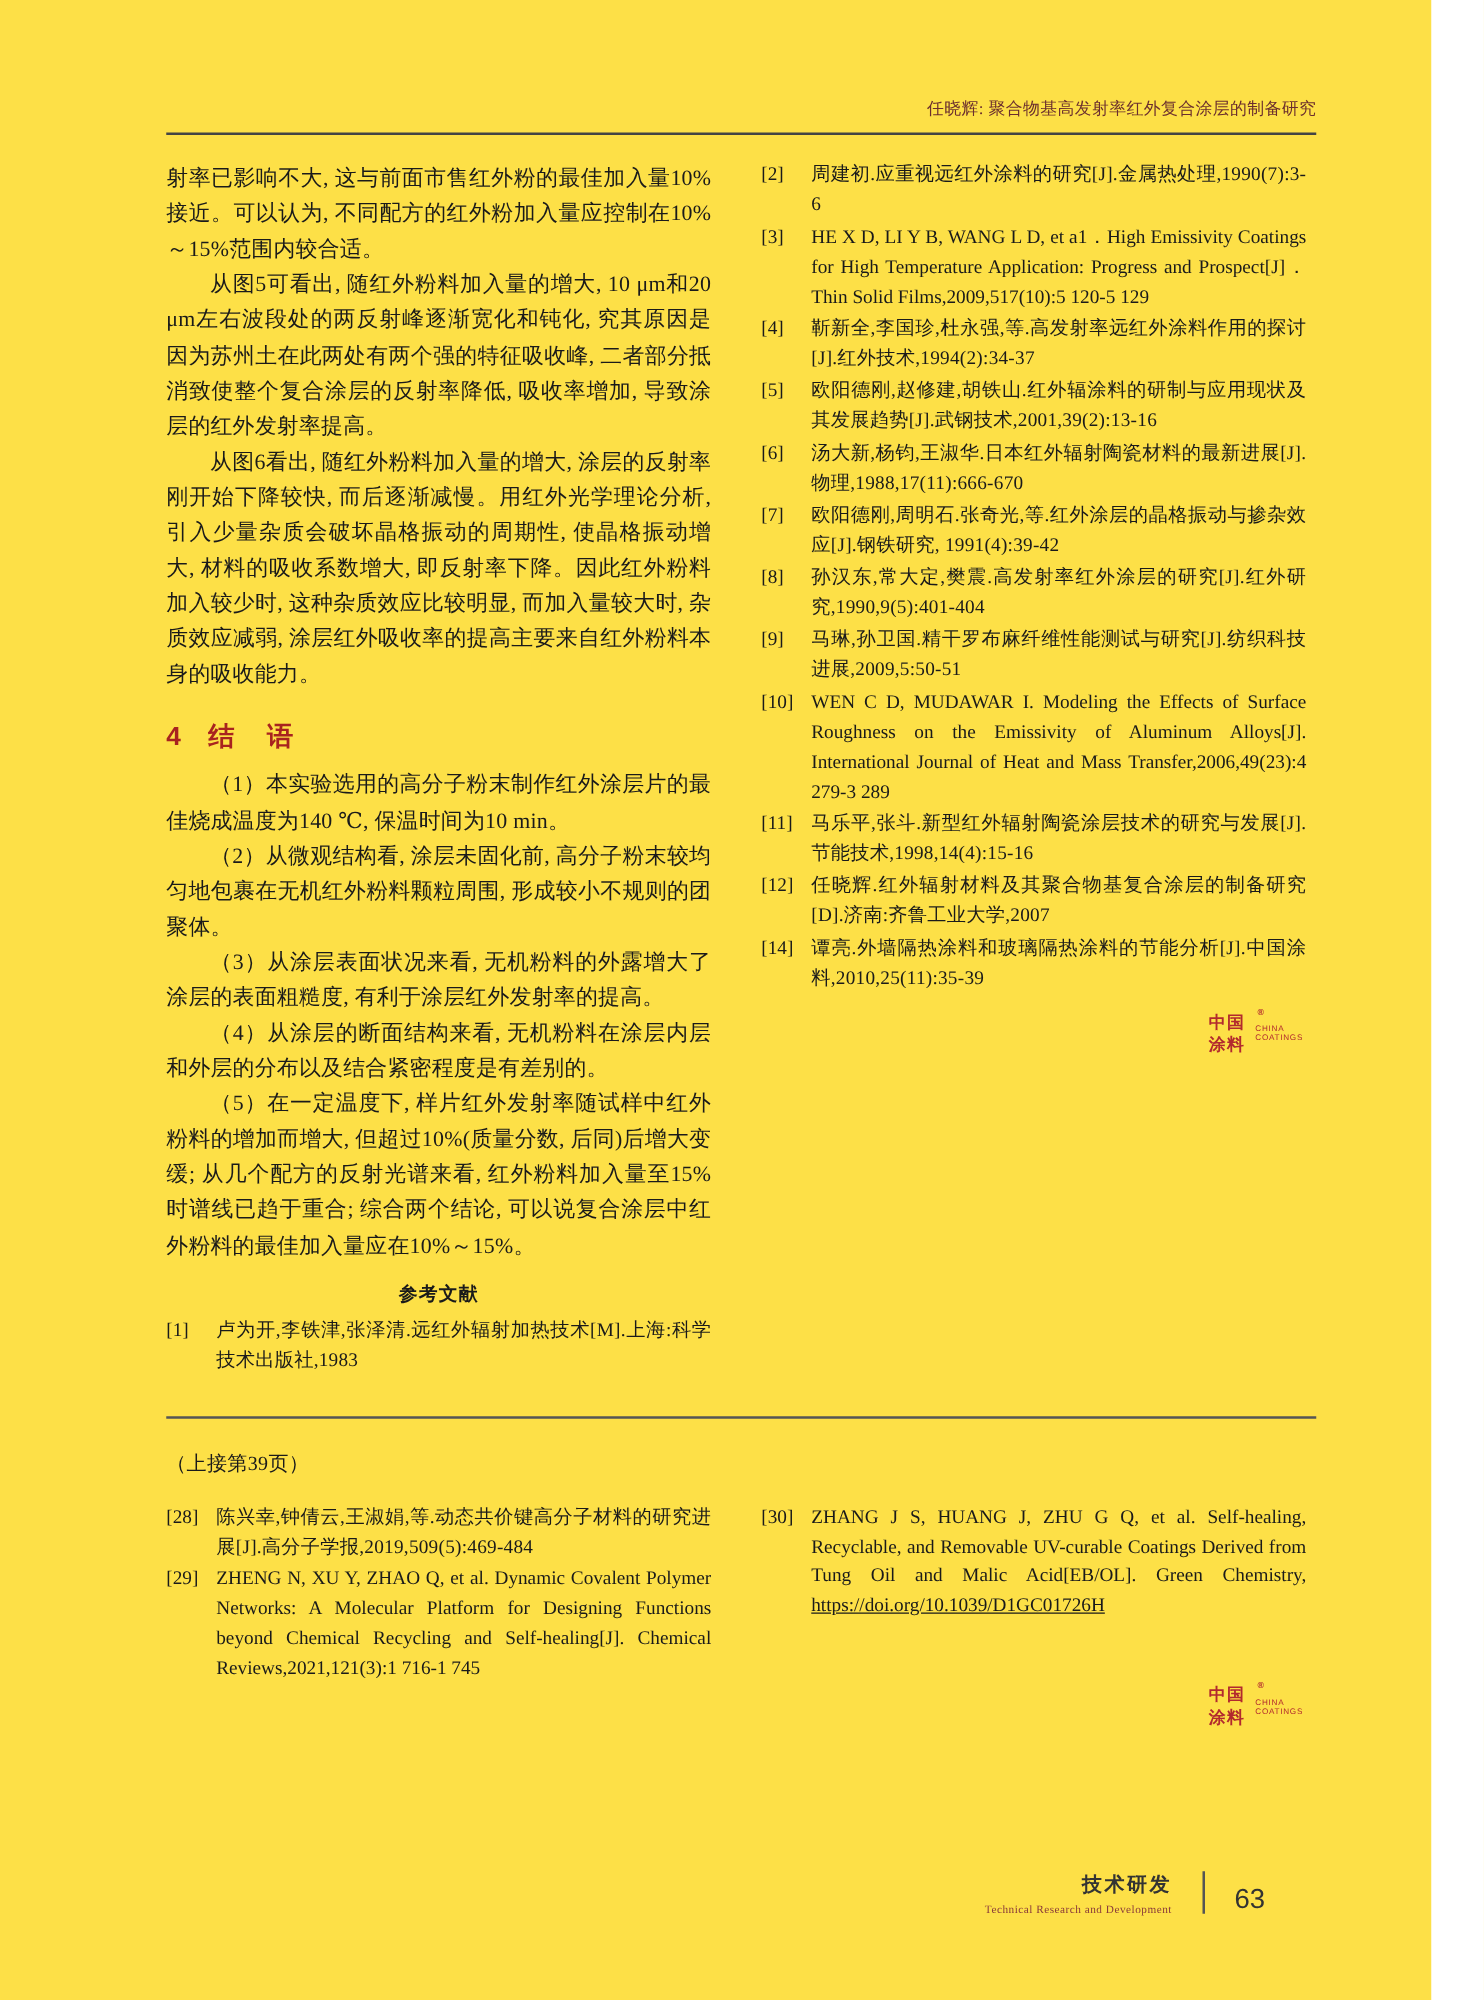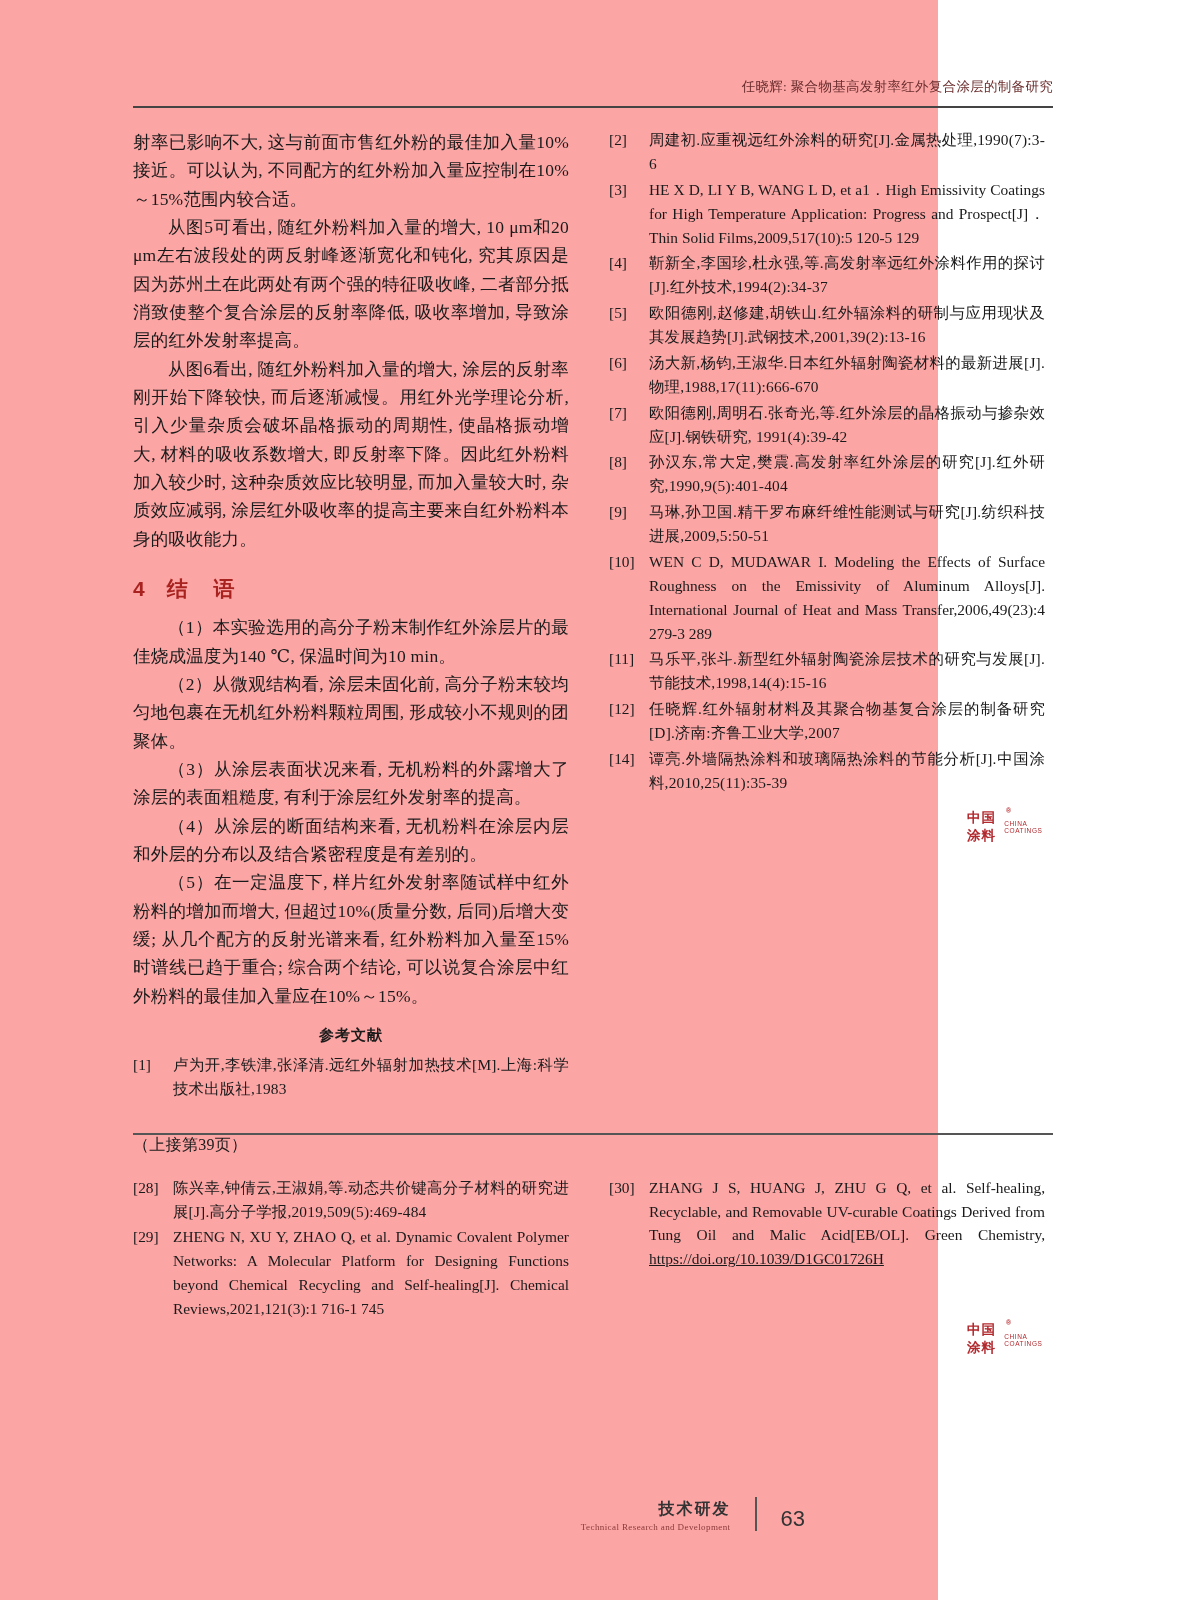--- a/index.html
+++ b/index.html
@@ -11,23 +11,23 @@
     width: 1187px;
     height: 1600px;
     font-family: "Liberation Serif", "DejaVu Serif", serif;
     color: #1a1a1a;
     position: relative;
     overflow: hidden;
   }
   .page {
     position: absolute;
     left: 0; top: 0;
-    width: 938px;
+    width: 1145px;
     height: 1600px;
-    background: #fca5a5;
+    background: #fde047;
   }
   .content {
     position: absolute;
     left: 133px;
     top: 78px;
     width: 920px;
   }
   
   .runhead {
     text-align: right;
@@ -125,20 +125,21 @@
     right: 0;
   }
   
   .divider {
     border-top: 2px solid #555;
     width: 920px;
     margin-top: 30px;
   }
   .cont-note {
     font-size: 16px;
+    margin-top: 26px;
     letter-spacing: 0.3px;
   }
   
   .footer {
     position: absolute;
     right: 133px;
     bottom: 68px;
     display: flex;
     align-items: flex-end;
     gap: 20px;

